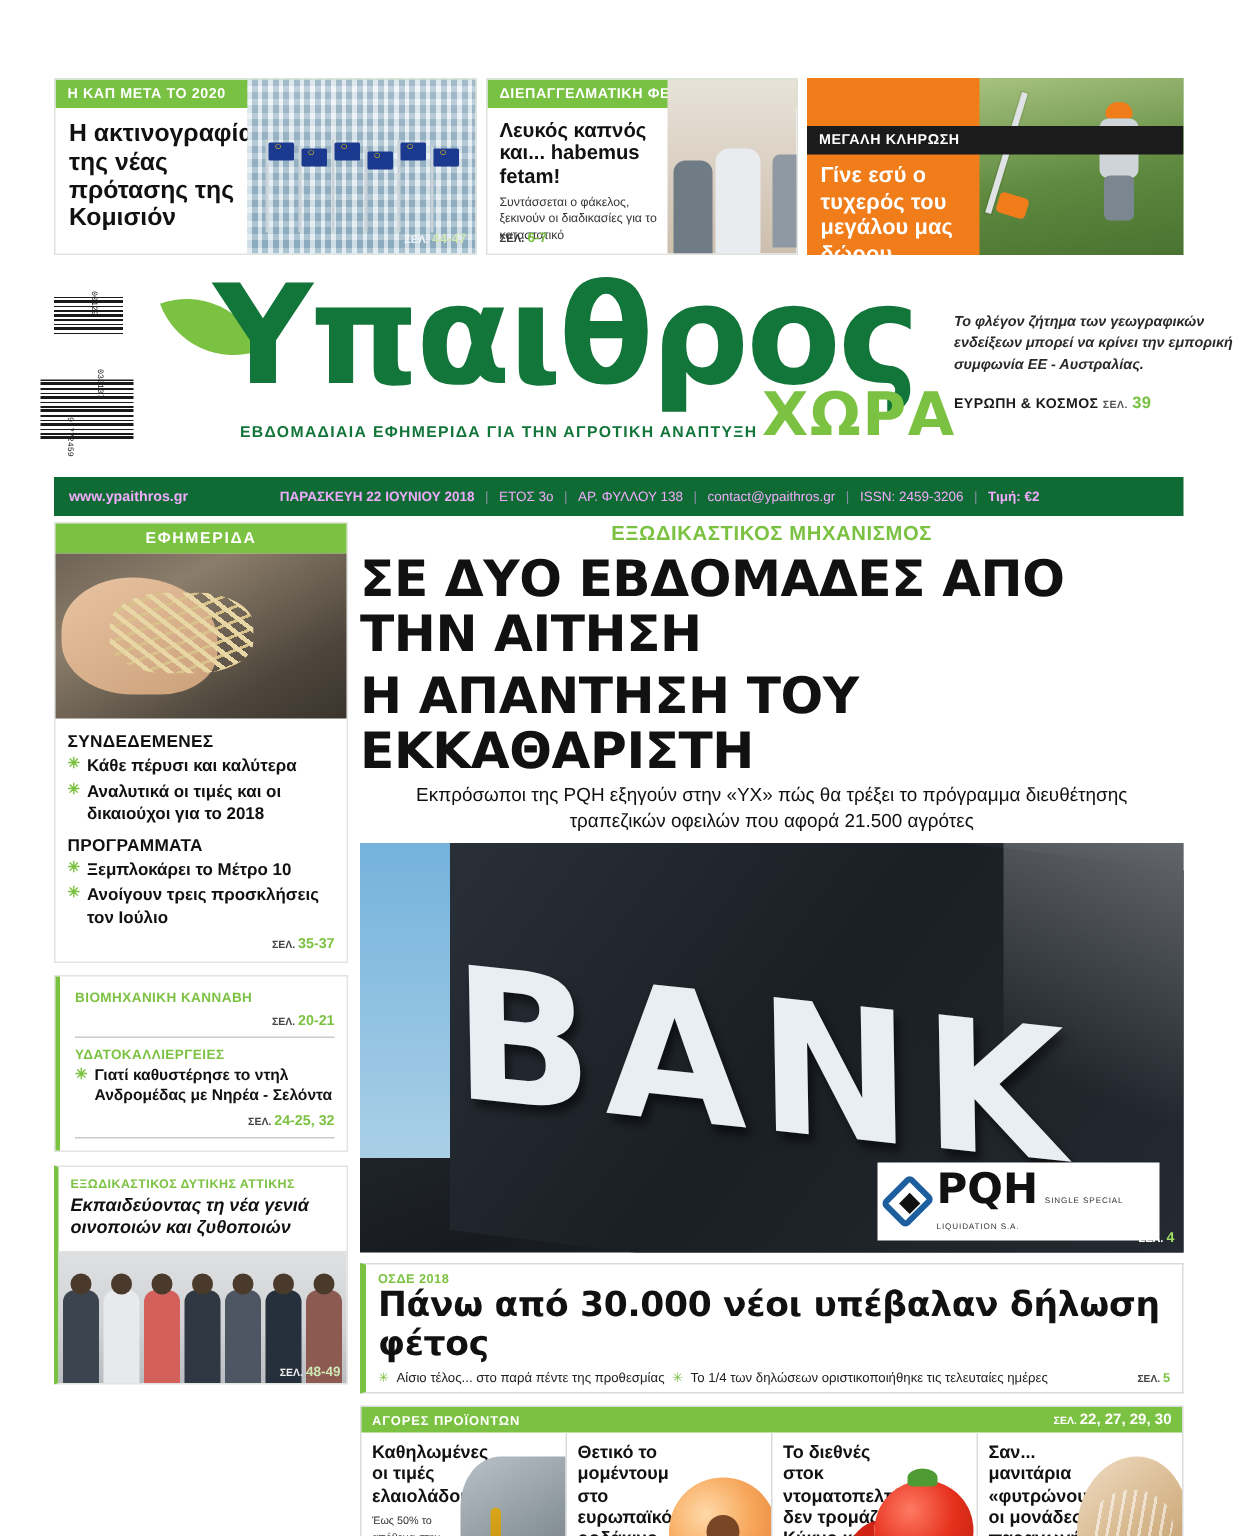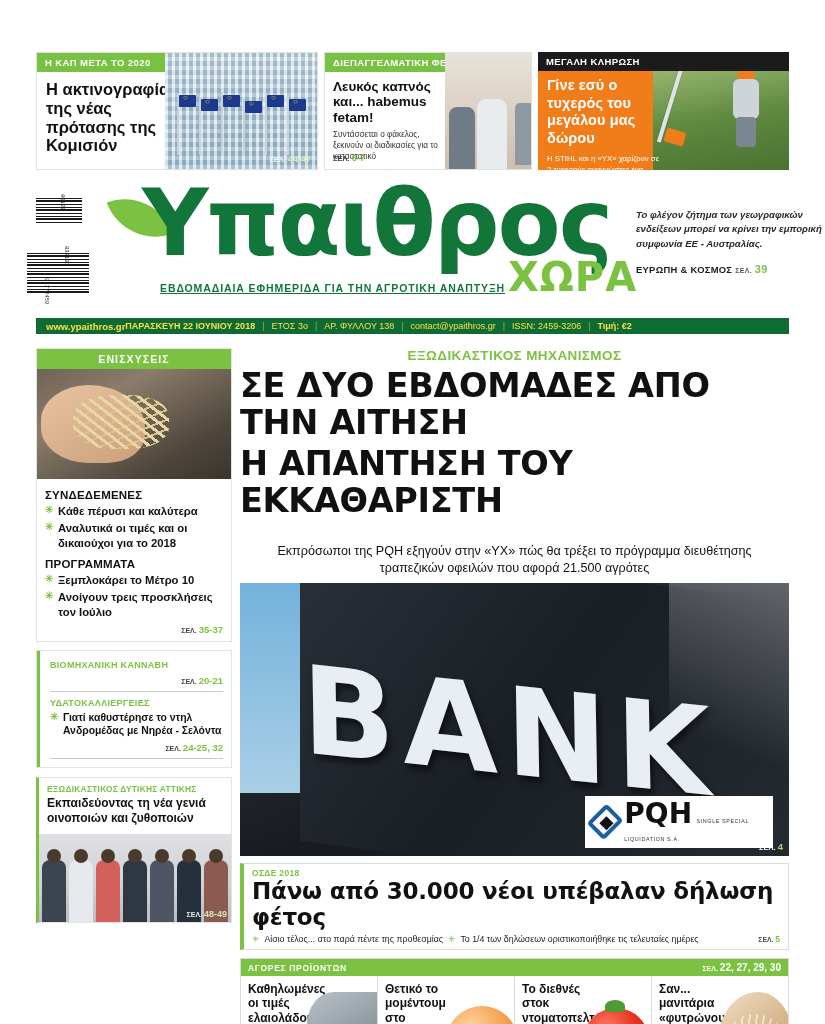--- a/index.html
+++ b/index.html
@@ -15,21 +15,21 @@
   
   .teaser-strip { position:absolute; left:36px; top:52px; width:753px; height:118px; display:flex; gap:6px; }
   .teaser { position:relative; overflow:hidden; background:#fff; }
   .teaser.a { width:282px; border:1px solid #dfe3e0; }
   .teaser.b { width:208px; border:1px solid #dfe3e0; }
   .teaser.c { width:251px; }
 
   .tlabel { display:block; color:#fff; font-weight:bold; font-size:9.5px; letter-spacing:.4px;
             padding:4px 8px 4px 8px; }
   .tlabel.green { background:#79c143; }
-  .tlabel.dark  { background:#1b1b1b; }
+  .tlabel.dark  { background:#1b1b1b;margin-top:32px; }
 
   .teaser .photo { position:absolute; right:0; top:0; bottom:0; }
 
   .t-a-photo { width:152px; background:
       linear-gradient(180deg,#cfe0ea 0%, #b3ccdb 38%, #9fc0d2 100%); }
   .t-a-photo::before{ content:""; position:absolute; inset:0;
       background:
         repeating-linear-gradient(90deg, rgba(255,255,255,.55) 0 3px, rgba(120,150,170,.30) 3px 7px),
         repeating-linear-gradient(0deg, rgba(255,255,255,.35) 0 4px, rgba(110,140,160,.25) 4px 9px); }
   .flags { position:absolute; left:6px; bottom:14px; width:146px; height:70px; }
@@ -84,34 +84,34 @@
   .bc-txt.t2 { left:34px; top:60px; }
   .bc-txt.t3 { left:14px; top:92px; }
 
   .logo-wrap { position:absolute; left:54px; top:0; width:520px; height:128px; }
   .leaf { position:absolute; left:24px; top:10px; width:52px; height:52px;
           background:#7cc242; border-radius: 0 100% 0 100%; transform:rotate(-20deg); }
   .logo-main { position:absolute; left:52px; top:-4px; font-size:92px; line-height:1;
                font-weight:bold; color:#12753a; letter-spacing:-2px;
                font-family:"DejaVu Sans", sans-serif; }
   .logo-sub { position:absolute; left:70px; top:100px; font-size:10.5px; font-weight:bold;
-              color:#12753a; letter-spacing:.9px;text-decoration:underline; }
+              color:#12753a; letter-spacing:.9px; }
   .logo-chora { position:absolute; left:418px; top:72px; font-size:40px; font-weight:bold;
                 color:#7cc242; letter-spacing:1px; font-family:"DejaVu Sans", sans-serif; }
 
   .mh-right { position:absolute; left:600px; top:26px; width:190px; }
   .mh-right .lede { font-size:9.6px; font-style:italic; font-weight:bold; color:#2a2a2a; line-height:1.5; }
   .mh-right .sect { margin-top:12px; font-size:9.4px; font-weight:bold; color:#1a1a1a; letter-spacing:.3px;}
   .mh-right .sect small { font-size:7px; color:#555; }
   .mh-right .sect b { color:#79c143; font-size:11px; }
 
   
-  .infobar { position:absolute; left:36px; top:318px; width:753px; height:16px;
-             background:#0f6b34; color:#fde047; display:flex; align-items:center;
-             padding:0 10px; }
+  .infobar { position:absolute; left:36px; top:318px; width:753px; height:26px;
+             background:#0f6b34; color:#f0abfc; display:flex; align-items:center;
+             justify-content:space-between; padding:0 10px; }
   .infobar .url { font-size:9.5px; font-weight:bold; }
   .infobar .meta { font-size:9px; display:flex; gap:7px; align-items:center; margin-right:86px;}
   .infobar .meta span.sep { opacity:.55; }
   .infobar .meta b { font-weight:bold; }
 
   
   .leftcol { position:absolute; left:36px; top:348px; width:196px; }
   .lc-card { border:1px solid #e1e4e1; background:#fff; }
   .lc-head { background:#7cc242; color:#fff; font-size:10.5px; font-weight:bold;
              letter-spacing:1.1px; text-align:center; padding:4px 0; }
@@ -135,36 +135,36 @@
   .lc-pg { text-align:right; font-size:7px; font-weight:bold; color:#444; padding-top:2px;}
   .lc-pg b { color:#7cc242; font-size:9.5px; }
   .rule { height:1px; background:#c8ccc8; margin:5px 0 6px; }
 
   .lc-card2 { margin-top:8px; padding:0; }
   .lc2-inner { padding:7px 8px 2px 10px; border-left:3px solid #7cc242; }
 
   .lc-card3 { margin-top:9px; border:1px solid #e1e4e1; border-left:3px solid #7cc242; }
   .lc3-pad { padding:6px 8px 4px 8px; }
   .lc3-lab { color:#7cc242; font-size:8.3px; font-weight:bold; letter-spacing:.3px; }
-  .lc3-head { font-size:12px; font-weight:bold; line-height:1.2; color:#111; margin-top:2px;}
+  .lc3-head { font-size:12px; font-weight:bold; line-height:1.2; color:#111; margin-top:2px;font-style:italic;}
   .lc3-photo { height:88px; margin:5px 0 0; position:relative; overflow:hidden;
       background:linear-gradient(180deg,#dfe0e2 0%, #cfd1d4 60%, #b9bcc0 100%); }
   .pgroup { position:absolute; bottom:0; left:3px; display:flex; gap:3px; }
   .pp { width:24px; height:62px; border-radius:8px 8px 0 0; position:relative; }
   .pp::before{ content:""; position:absolute; left:5px; top:-11px; width:14px; height:14px; border-radius:50%;
                background:#4a3a2c; }
   .lc3-pg { position:absolute; right:4px; bottom:3px; font-size:7px; color:#eee; font-weight:bold;}
   .lc3-pg b { color:#cfe6b5; font-size:9px; }
 
   
   .main { position:absolute; left:240px; top:348px; width:549px; }
   .kicker { text-align:center; color:#7cc242; font-size:13.5px; font-weight:bold; letter-spacing:.4px; }
   .h1 { text-align:left; font-size:33.5px; font-weight:bold; color:#111; line-height:1.09;
         letter-spacing:-.3px; margin-top:5px; font-family:"DejaVu Sans", sans-serif; }
-  .deck { text-align:center; font-size:12.6px; color:#111; line-height:1.34; margin-top:24px; padding:0 14px;}
+  .deck { text-align:center; font-size:12.6px; color:#111; line-height:1.34; margin-top:3px; padding:0 14px;}
 
   .bankwrap { position:relative; margin-top:6px; height:273px; overflow:hidden;
               background:linear-gradient(160deg,#7cb4d8 0%, #5e9ec9 16%, #2b3138 17%, #171b20 62%, #20262d 100%); }
   .sky { position:absolute; left:0; top:0; width:160px; height:210px;
          background:linear-gradient(180deg,#74b2dc,#a9cfe6); transform:skewX(-9deg); transform-origin:top left;}
   .bank-face { position:absolute; left:60px; top:-10px; width:520px; height:300px;
                background:linear-gradient(125deg,#2a3139 0%, #1a1f25 45%, #262c33 100%); transform:skewY(7deg); }
   .bank-letters { position:absolute; left:62px; top:78px; font-size:122px; font-weight:bold;
                   color:#e9eef2; letter-spacing:8px; transform:skewY(7deg) rotate(-1deg);
                   font-family:"DejaVu Sans", sans-serif;
@@ -328,21 +328,21 @@
       <span class="sep">|</span>
       <span>ISSN: 2459-3206</span>
       <span class="sep">|</span>
       <b>Τιμή: €2</b>
     </span>
   </div>
 
   <div class="leftcol">
 
     <div class="lc-card">
-      <div class="lc-head">ΕΝΙΣΧΥΣΕΙΣ</div>
+      <div class="lc-head">ΕΦΗΜΕΡΙΔΑ</div>
       <div class="lc-photo">
         <div class="hand"></div>
         <div class="grain"></div>
       </div>
       <div class="lc-body">
         <div class="lc-sect">ΣΥΝΔΕΔΕΜΕΝΕΣ</div>
         <ul class="bul">
           <li>Κάθε πέρυσι και καλύτερα</li>
           <li>Αναλυτικά οι τιμές και οι δικαιούχοι για το 2018</li>
         </ul>

